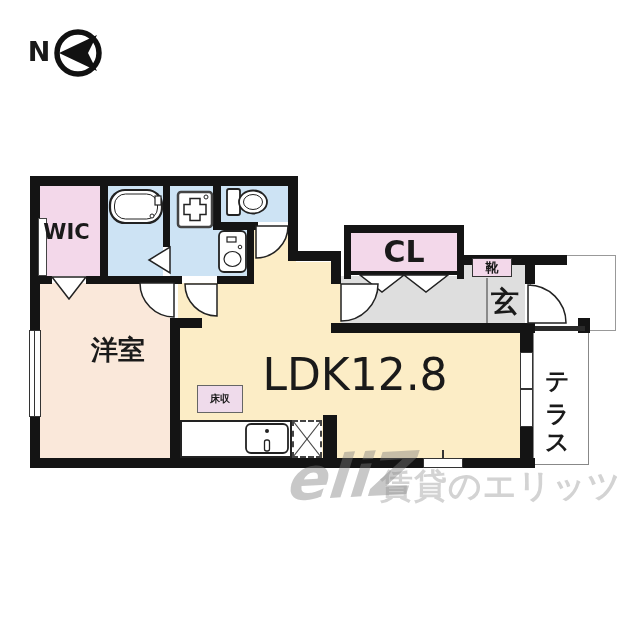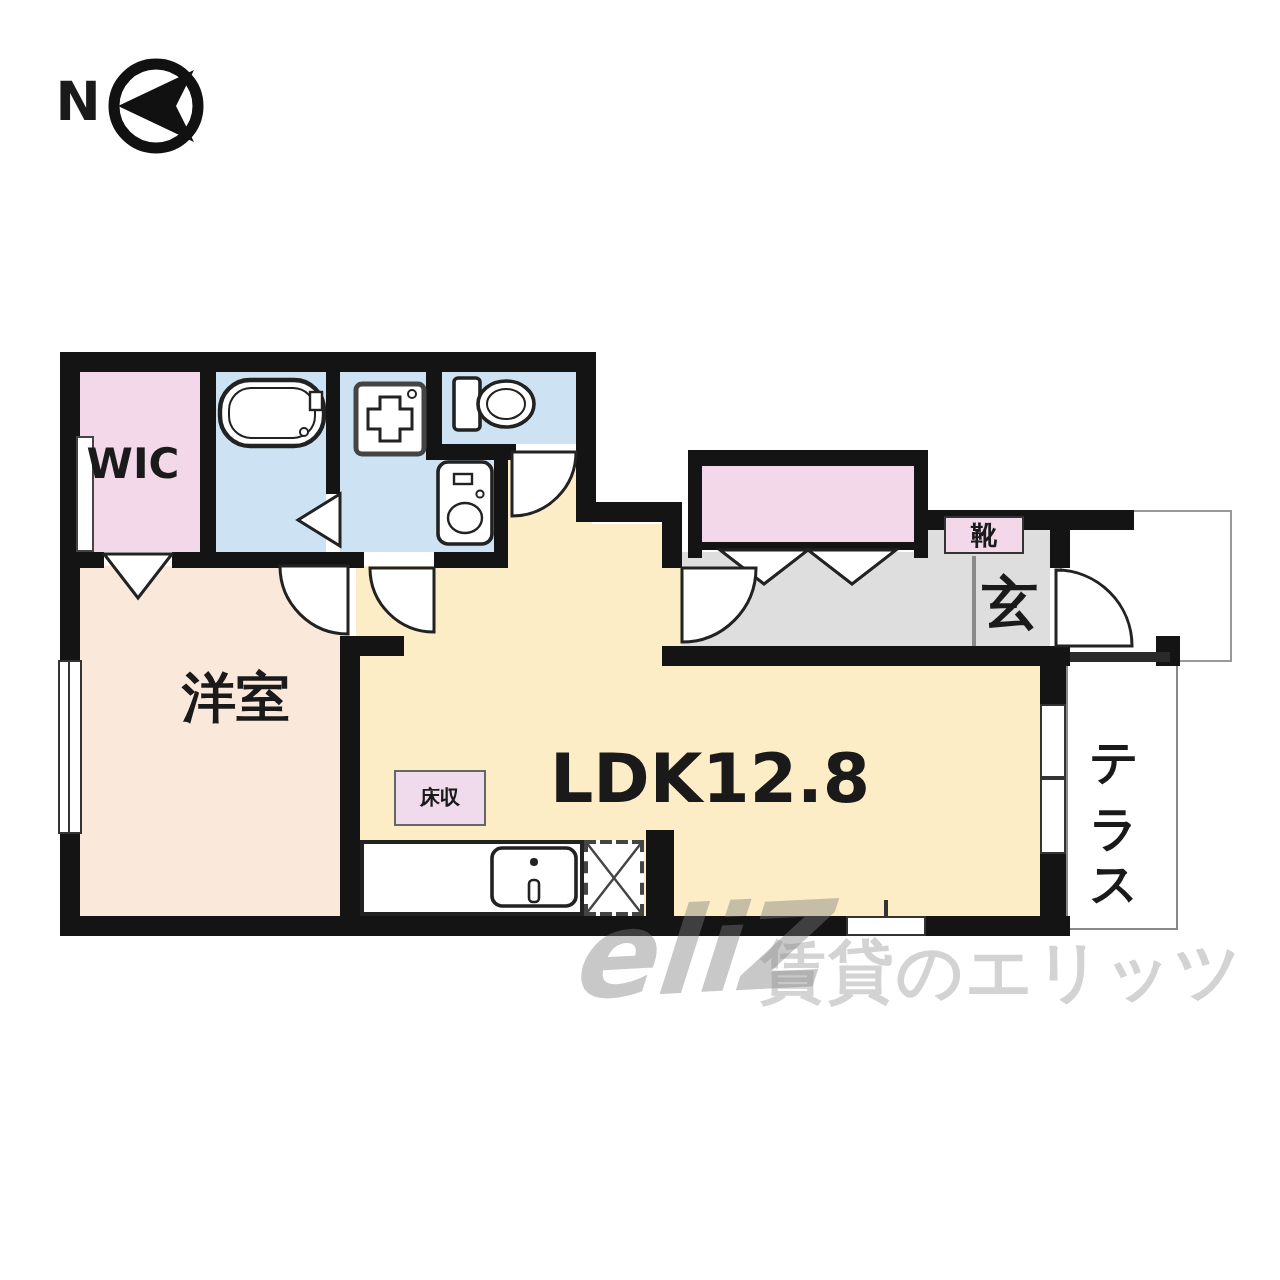--- a/index.html
+++ b/index.html
@@ -135,23 +135,24 @@
 
   <div class="minibox" style="left:472px;top:258px;width:40px;height:19px;background:#f3d8ea;border:1.5px solid #333;">
     <span style="font-size:13px;font-weight:600;">靴</span>
   </div>
   <div class="minibox" style="left:197px;top:385px;width:46px;height:28px;background:#efdbeb;border:1px solid #666;">
     <span style="font-size:10px;font-weight:600;text-align:right;">床収</span>
   </div>
 
   <div class="lbl" style="left:26px;top:38px;width:26px;font-size:27px;font-weight:bold;">N</div>
   <div class="lbl" style="left:40px;top:221px;width:53px;font-size:21px;font-weight:600;">WIC</div>
+  <div class="lbl" style="left:356px;top:236px;width:96px;font-size:30px;font-weight:600;">CL</div>
   <div class="lbl" style="left:488px;top:287px;width:34px;font-size:28px;font-weight:600;">玄</div>
   <div class="lbl" style="left:40px;top:336px;width:156px;font-size:27px;font-weight:600;">
     <div>洋室</div>
   </div>
-  <div class="lbl" style="left:230px;top:352px;width:250px;font-size:34px;font-weight:700;margin-top:21px;">LDK12.8</div>
+  <div class="lbl" style="left:230px;top:352px;width:250px;font-size:44px;font-weight:400;">LDK12.8</div>
   <div class="lbl vert" style="left:544px;top:348px;height:110px;font-size:24px;font-weight:600;">テラス</div>
 
   <div class="wm" style="left:290px;top:441px;font-size:60px;font-weight:800;font-style:italic;transform:skewX(-10deg) rotate(-3deg);color:rgba(125,125,125,0.42);">eliZ</div>
   <div class="wm" style="left:380px;top:464px;font-size:33px;font-weight:700;color:rgba(140,140,140,0.38);letter-spacing:1px;">賃貸のエリッツ</div>
 
 </div>
 
 </body></html>

